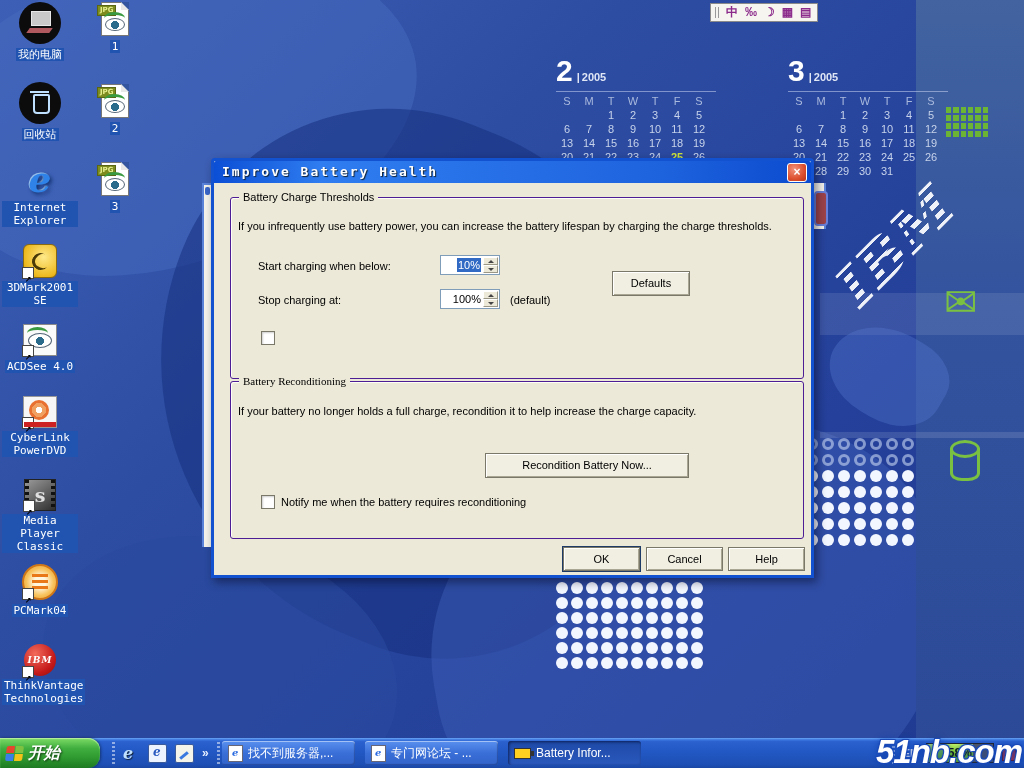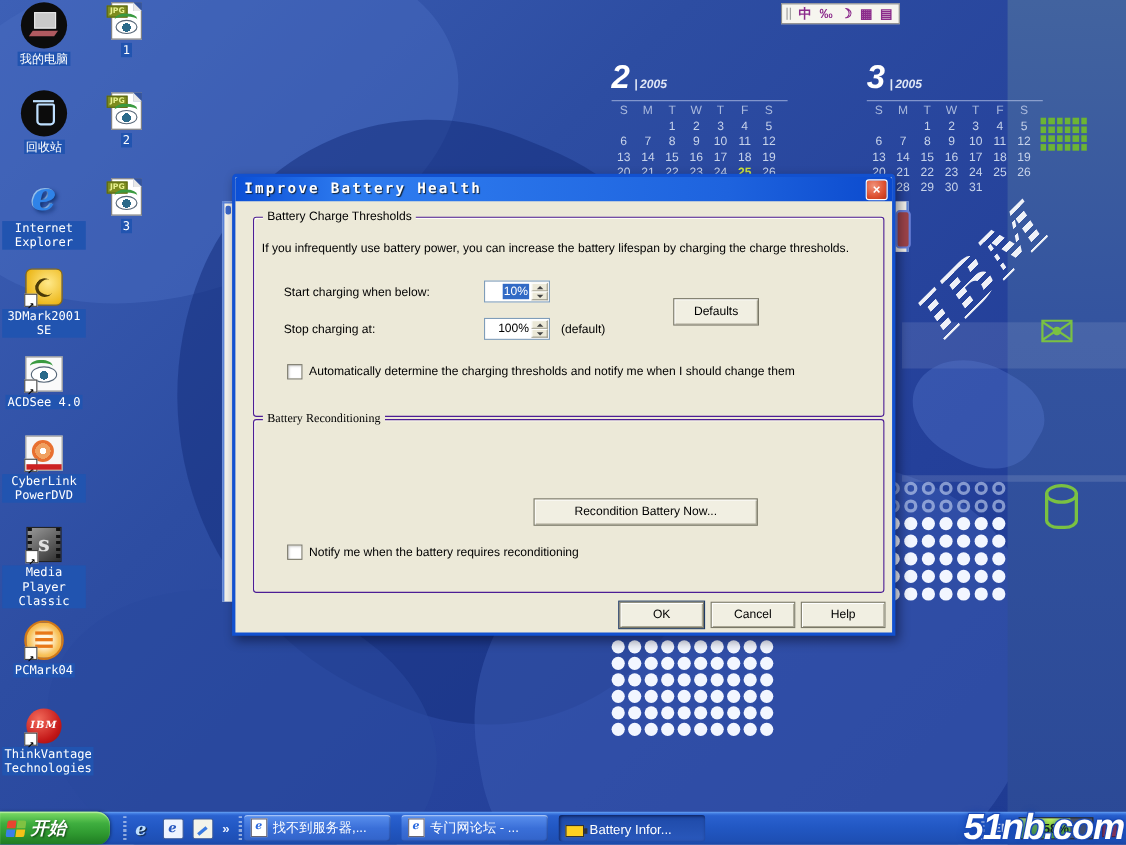--- a/index.html
+++ b/index.html
@@ -24,21 +24,21 @@
   .deco-db{position:absolute;left:950px;top:448px;width:24px;height:30px;border:3px solid #7ac142;border-top:0;border-radius:0 0 12px 12px/0 0 8px 8px;}
   .deco-db::before{content:"";position:absolute;left:-3px;top:-8px;width:24px;height:12px;border:3px solid #7ac142;border-radius:50%;background:transparent;}
   .deco-table{position:absolute;left:946px;top:107px;width:42px;height:30px;display:grid;grid-template-columns:repeat(6,1fr);grid-template-rows:repeat(4,1fr);gap:2px;}
   .deco-table span{background:#6cb434;}
   .dots{position:absolute;display:grid;}
   .dots span{width:12px;height:12px;border-radius:50%;}
   .dot-fill{background:#f2f6ff;}
   .dot-ring{border:3px solid rgba(215,228,252,.55);width:6px!important;height:6px!important;}
   
   .cal{position:absolute;width:160px;z-index:1;}
-  .cal-head{height:32px;color:#fff;font-style:italic;}
+  .cal-head{height:32px;color:#fff;}
   .cal-num{font-size:30px;font-weight:bold;line-height:30px;}
   .cal-year{font-size:11px;font-weight:bold;color:#dfe6f5;}
   .cal-year::before{content:"|";margin:0 2px 0 4px;}
   .cal-row{display:flex;height:14px;}
   .cal-cell{width:22px;text-align:center;font-size:11px;line-height:14px;color:#c7d3ea;}
   .cal-wd{border-top:1px solid rgba(200,212,240,.55);margin-top:3px;padding-top:2px;}
   .cal-wd .cal-cell{color:#a9b9dd;}
   .cal-hl{color:#cbe23c;font-weight:bold;}
   
   .imebar{position:absolute;left:710px;top:3px;height:17px;background:#f6f5ef;border:1px solid #8a8a8a;display:flex;align-items:center;gap:7px;padding:0 6px 0 4px;z-index:2;}
@@ -126,21 +126,21 @@
   .qlaunch{position:absolute;left:106px;top:0;height:30px;display:flex;align-items:center;gap:8px;padding:0 6px;}
   .tb-sep{width:3px;height:22px;background:repeating-linear-gradient(180deg,rgba(255,255,255,.5) 0 2px,transparent 2px 4px);}
   .ql{width:17px;height:17px;position:relative;cursor:pointer;}
   .ql-ie::before{content:"e";font:bold italic 16px/17px "DejaVu Serif",serif;color:#bfe0ff;text-shadow:1px 1px 1px #123;}
   .ql-msn{background:#eef4ff;border:1px solid #3a5a9a;border-radius:2px;}
   .ql-msn::before{content:"e";font:bold italic 12px/15px "DejaVu Serif",serif;color:#2a5ac0;position:absolute;left:4px;}
   .ql-desk{background:#f4f4ea;border:1px solid #3a5a9a;border-radius:2px;}
   .ql-desk::before{content:"";position:absolute;left:3px;top:9px;width:10px;height:3px;background:#3a7ae0;transform:rotate(-40deg);}
   .ql-more{color:#e6efff;font:bold 12px/30px "Liberation Sans",sans-serif;cursor:pointer;}
   .tasks{position:absolute;left:222px;top:3px;display:flex;gap:10px;}
-  .taskbtn{width:133px;height:24px;border-radius:3px;display:flex;align-items:flex-end;gap:5px;padding:4px 6px;box-sizing:border-box;cursor:pointer;
+  .taskbtn{width:133px;height:24px;border-radius:3px;display:flex;align-items:center;gap:5px;padding:4px 6px;box-sizing:border-box;cursor:pointer;
     background:linear-gradient(180deg,#5a90ee 0,#3a6fd8 50%,#3263c9 100%);box-shadow:inset 0 1px 0 rgba(255,255,255,.45),inset -1px -1px 1px rgba(0,0,30,.25);}
   .taskbtn.active{background:linear-gradient(180deg,#1e4aa8,#2a58bc);box-shadow:inset 1px 1px 3px rgba(0,0,30,.6);}
   .taskbtn .tlabel{color:#fff;font-size:12px;white-space:nowrap;overflow:hidden;}
   .ti-page{width:13px;height:15px;background:#fff;border:1px solid #667;flex:none;position:relative;}
   .ti-page::before{content:"e";font:bold italic 10px/14px "DejaVu Serif",serif;color:#2a6ae0;position:absolute;left:3px;}
   .ti-paint{width:15px;height:12px;background:linear-gradient(#e0e0e0,#8a8a8a);border:1px solid #555;flex:none;position:relative;}
   .ti-paint::before{content:"";position:absolute;left:2px;top:2px;width:4px;height:4px;background:#d03030;border-radius:50%;box-shadow:6px 1px 0 #3050d0;}
   .ti-batt{width:15px;height:9px;background:#ffd020;border:1px solid #333;flex:none;position:relative;}
   .ti-batt::after{content:"";position:absolute;right:-4px;top:2px;width:3px;height:5px;background:#333;}
   .tray{position:absolute;right:0;top:0;height:30px;display:flex;align-items:center;gap:8px;padding-right:8px;}
@@ -509,26 +509,26 @@
         <span>100%</span>
         <span class="spin-btns">
           <span class="spin-up"></span>
           <span class="spin-dn"></span>
         </span>
       </div>
       <div class="fieldlabel" style="left:296px;top:111px;">(default)</div>
       <div class="xpbtn" style="left:398px;top:88px;width:76px;height:23px;line-height:23px;">Defaults</div>
       <div class="chkrow" style="left:47px;top:148px;width:520px;">
         <span class="chkbox"></span>
-        <span>Automatically determine the charging thresholds and notify me when I should change them</span>
       </div>
 
       <div class="groupbox gb2">
         <span class="gb-legend">Battery Reconditioning</span>
       </div>
+      <div class="dlg-text" style="left:24px;top:222px;width:560px;">If your battery no longer holds a full charge, recondition it to help increase the charge capacity.</div>
       <div class="xpbtn" style="left:271px;top:270px;width:202px;height:23px;line-height:23px;">Recondition Battery Now...</div>
       <div class="chkrow" style="left:47px;top:312px;width:520px;">
         <span class="chkbox"></span>
         <span>Notify me when the battery requires reconditioning</span>
       </div>
 
       <div class="xpbtn default" style="left:349px;top:364px;width:75px;height:22px;line-height:22px;">OK</div>
       <div class="xpbtn" style="left:432px;top:364px;width:75px;height:22px;line-height:22px;">Cancel</div>
       <div class="xpbtn" style="left:514px;top:364px;width:75px;height:22px;line-height:22px;">Help</div>
     </div>

